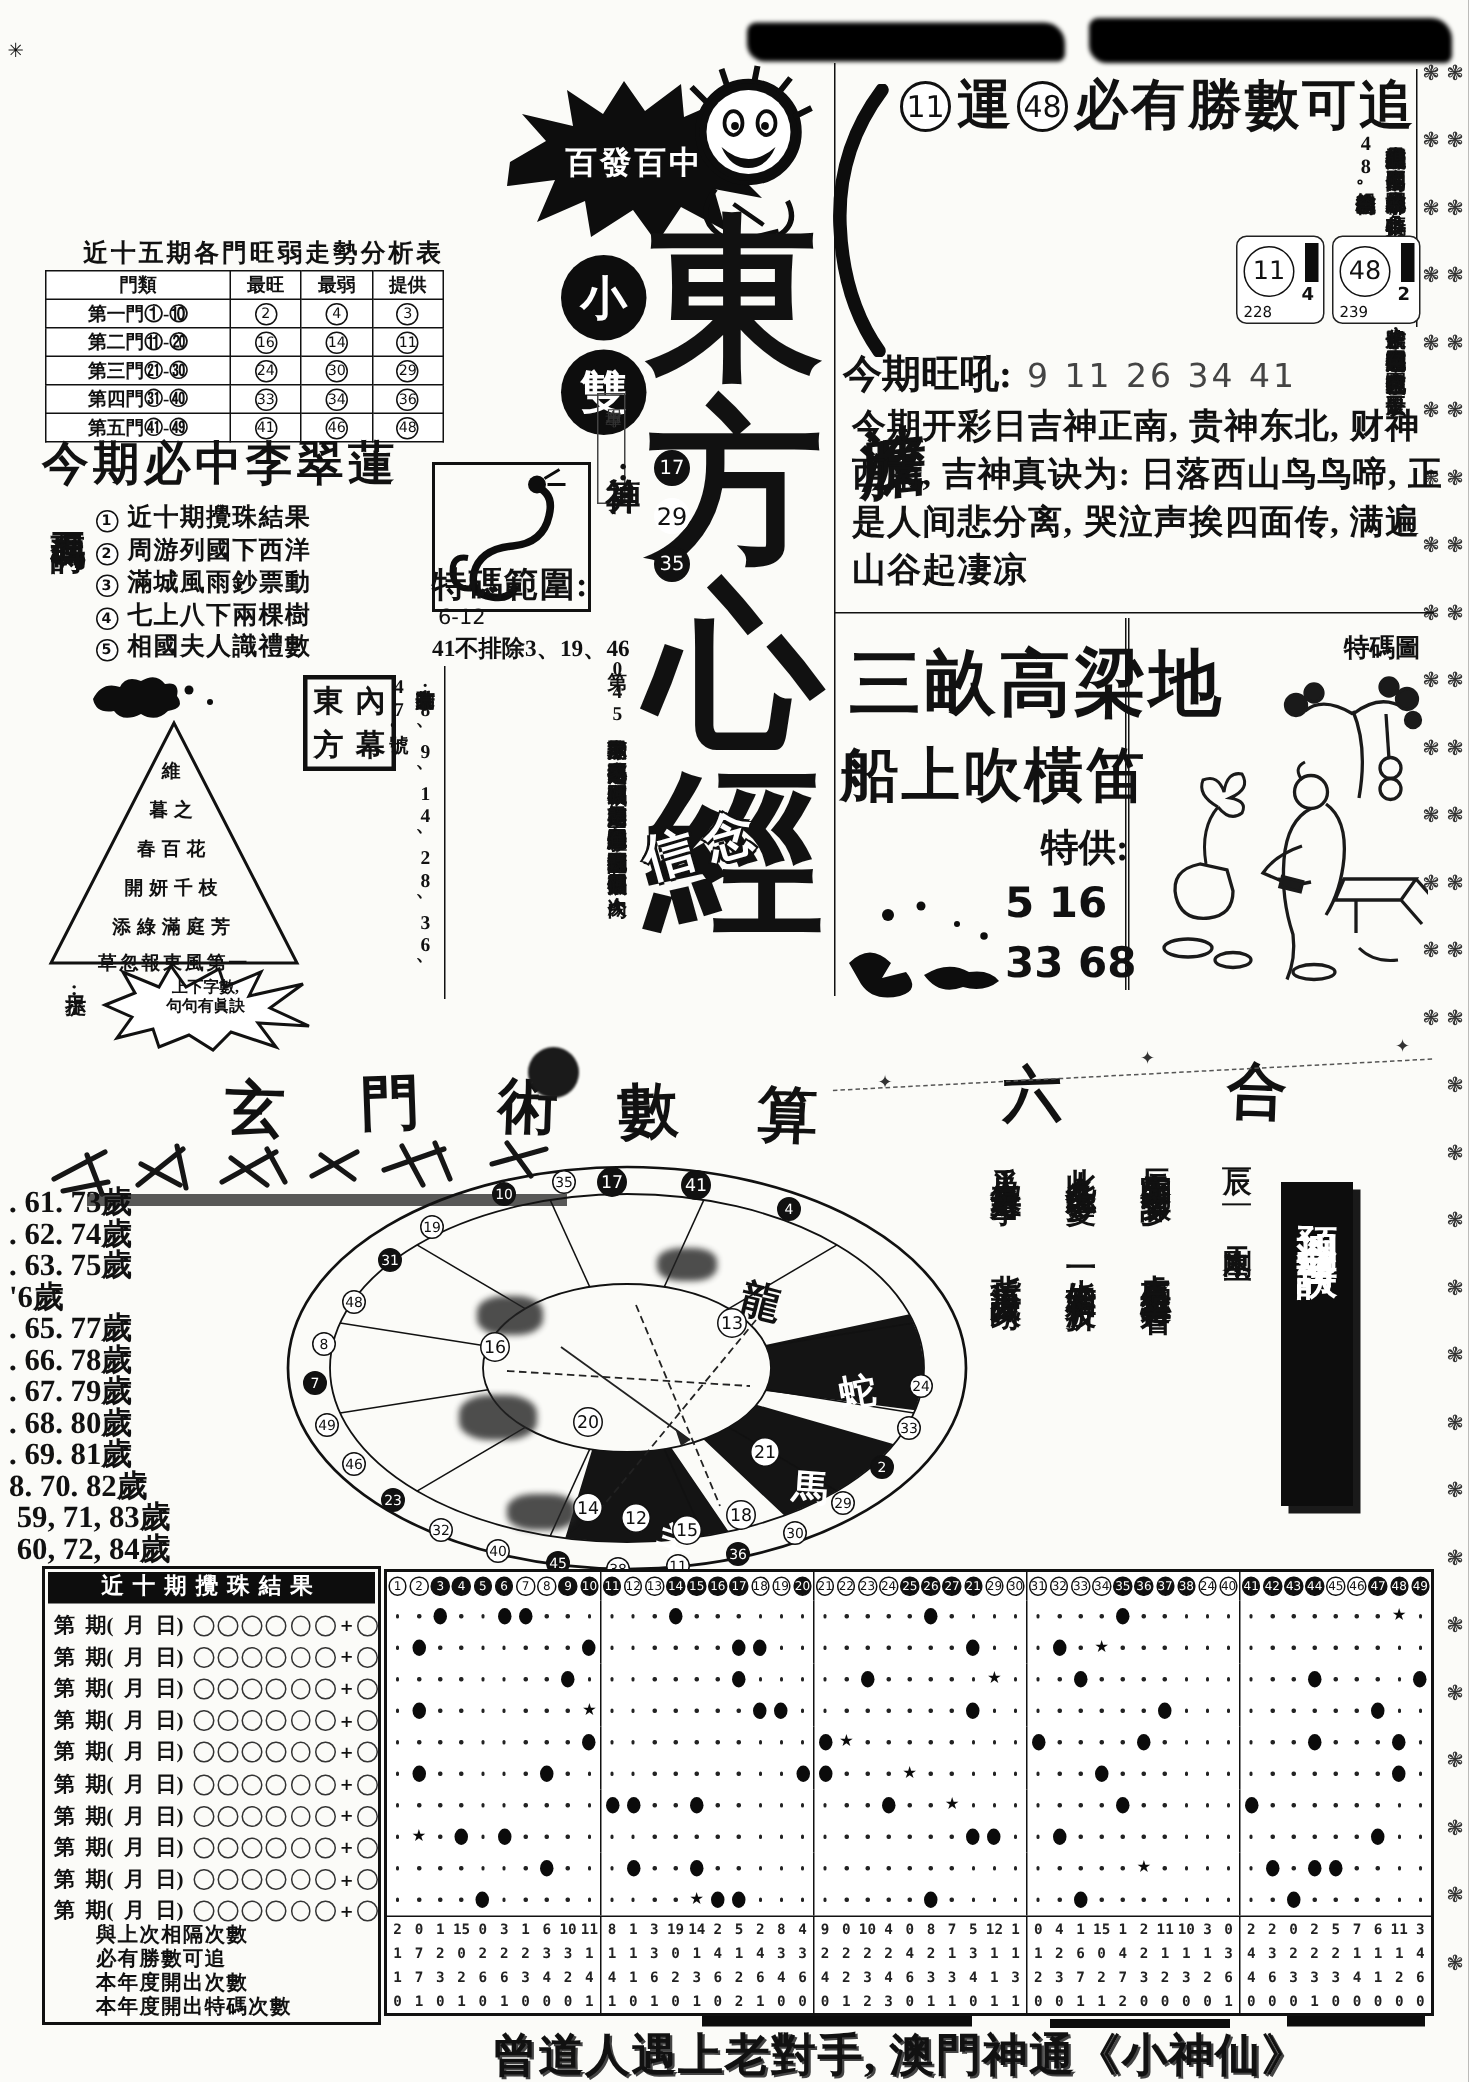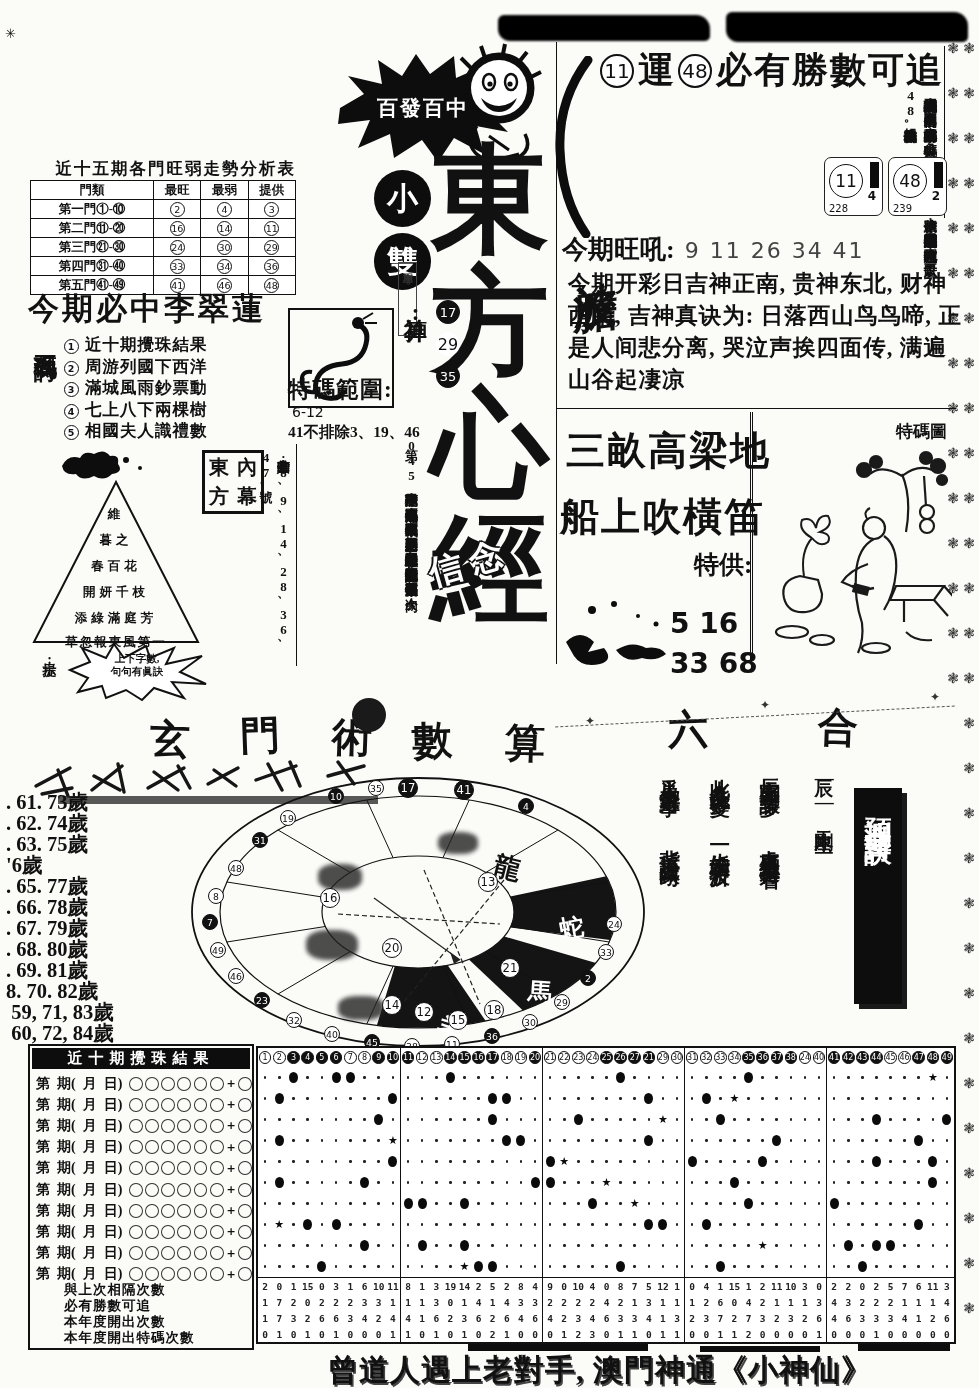--- a/index.html
+++ b/index.html
@@ -249,24 +249,24 @@
 
   <div class="abs" style="left:562px;top:232px;display:flex;align-items:baseline;">
     <span class="b" style="font-size:26px;">今期旺吼:</span>
     <span id="hot-nums" class="sans" style="font-size:22px;color:#444;letter-spacing:2px;margin-left:10px;">9   11   26   34   41</span>
   </div>
   <div class="abs" style="left:568px;top:268px;width:402px;font-size:22.5px;font-weight:600;line-height:32px;letter-spacing:1px;">今期开彩日吉神正南, 贵神东北, 财神西南, 吉神真诀为: 日落西山鸟鸟啼, 正是人间悲分离, 哭泣声挨四面传, 满遍山谷起凄凉</div>
 
   <hr class="hline" style="left:556px;top:408px;width:400px;">
   <hr class="vline" style="left:750px;top:412px;height:248px;border-left:3px double #111;">
 
-  <div class="abs b" style="left:566px;top:424px;font-size:39px;letter-spacing:2px;">三畝高梁地</div>
+  <div class="abs b" style="left:566px;top:424px;font-size:48px;letter-spacing:2px;">三畝高梁地</div>
   <div class="abs b" style="left:560px;top:490px;font-size:39px;letter-spacing:2px;">船上吹橫笛</div>
   <div class="abs b" style="left:694px;top:548px;font-size:25px;">特供:</div>
-  <div class="abs b sans" id="offer-rows" style="left:670px;top:582px;font-size:28px;line-height:40px;margin-top:22px;">
+  <div class="abs b sans" id="offer-rows" style="left:670px;top:582px;font-size:28px;line-height:40px;">
       <div>5  16</div>
       <div>33  68</div>
     </div>
 
   <svg class="abs" style="left:558px;top:580px;" width="126" height="88">
     <path d="M8 62 q14 -14 28 0 l-6 10 l16 -4 q10 12 -4 16 q-18 4 -26 -8 z" fill="#0d0d0d"></path>
     <path d="M58 70 q16 -10 30 -2 q14 -2 20 6 q-10 8 -24 4 q-16 6 -26 -8 z" fill="#0d0d0d"></path>
     <circle cx="34" cy="30" r="4" fill="#0d0d0d"></circle>
       <circle cx="56" cy="24" r="3" fill="#0d0d0d"></circle>
     <circle cx="98" cy="44" r="2.5" fill="#0d0d0d"></circle>

